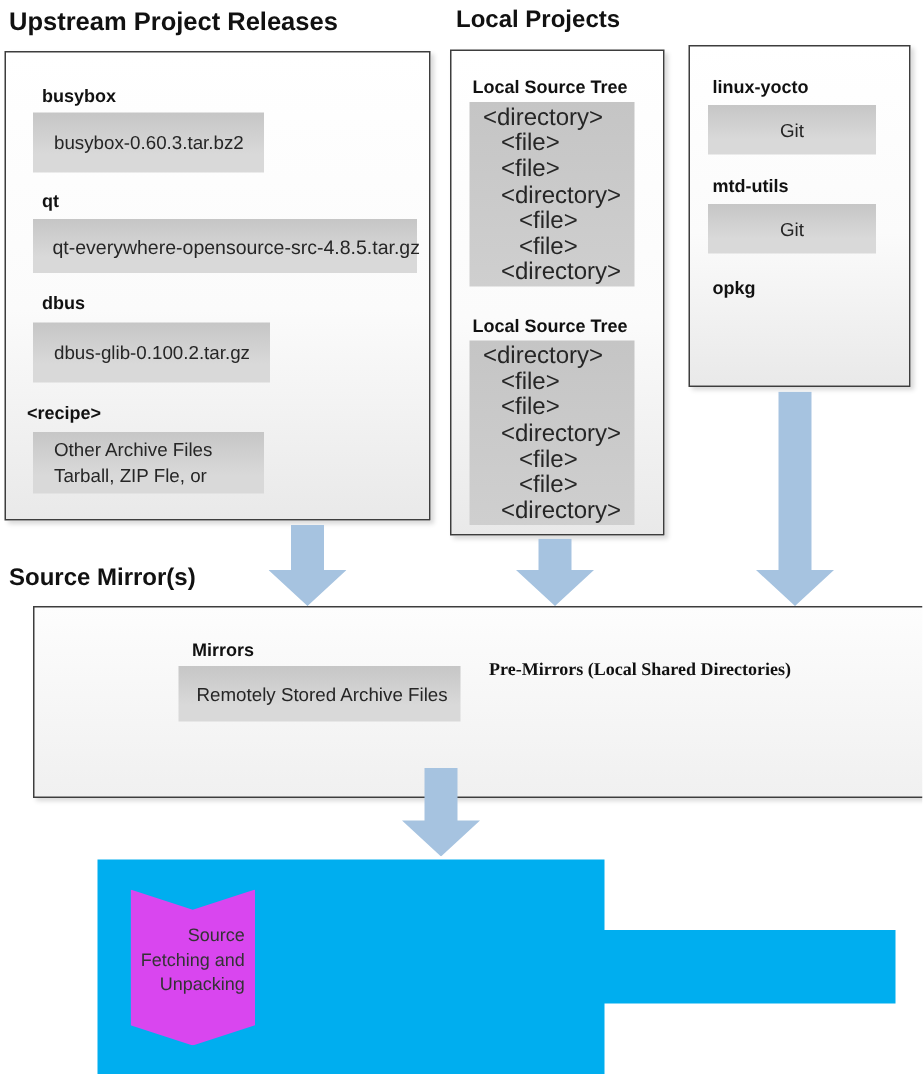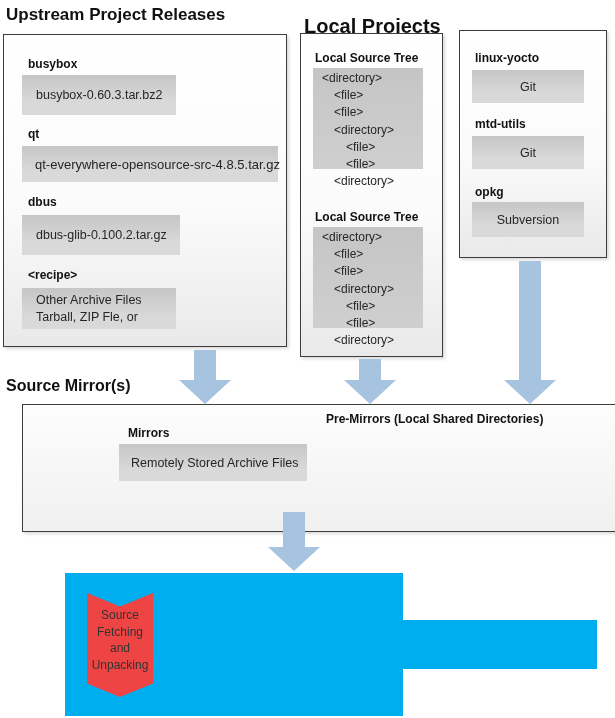--- a/index.html
+++ b/index.html
@@ -15,21 +15,21 @@
     background: #ffffff;
     overflow: hidden;
   }
   .section-title {
     position: absolute;
     font-weight: bold;
     color: #111;
     white-space: nowrap;
   }
   .t-upstream { left: 6px;  top: 5px;  font-size: 17px; }
-  .t-local    { left: 304px; top: 5px;  font-size: 20px; margin-top: 10px; }
+  .t-local    { left: 304px; top: 5px;  font-size: 16px; }
   .t-scms     { left: 460px; top: 5px;  font-size: 16px; }
   .t-mirrors  { left: 6px;  top: 377px; font-size: 16px; }
   .t-bitbake  { left: 71px; top: 573px; font-size: 20px; }
 
   .panel {
     position: absolute;
     border: 1.5px solid #3d3d3d;
     background: linear-gradient(180deg, #ffffff 0%, #fbfbfb 55%, #e9e9e9 100%);
     box-shadow: 2px 2px 3px rgba(0,0,0,0.15);
   }
@@ -57,78 +57,78 @@
   .graybox.hcenter { justify-content: center; }
   .graybox.lpad    { padding-left: 14px; }
 
   
   .u-lbl1 { left: 24px; top: 22px; }
   .u-box1 { left: 18px; top: 40px;  width: 154px; height: 40px; }
   .u-lbl2 { left: 24px; top: 92px; }
   .u-box2 { left: 18px; top: 111px; width: 256px; height: 36px; padding-left: 13px; font-size: 13px; }
   .u-lbl3 { left: 24px; top: 160px; }
   .u-box3 { left: 18px; top: 180px; width: 158px; height: 40px; }
-  .u-lbl4 { left: 24px; top: 233px; text-align: center; }
+  .u-lbl4 { left: 14px; top: 233px; text-align: center; }
   .u-box4 { left: 18px; top: 253px; width: 154px; height: 41px;
             display: block; padding: 4px 0 0 14px; line-height: 16.5px; }
 
   
   .lp-lbl1 { left: 14px; top: 17px; }
   .lp-tree1 { left: 12px; top: 34px; }
   .lp-lbl2 { left: 14px; top: 176px; }
   .lp-tree2 { left: 12px; top: 193px; }
   .treebox {
     position: absolute;
-    width: 110px; height: 101px;
+    width: 110px; height: 123px;
     background: linear-gradient(180deg, #c5c5c5 0%, #cfcfcf 100%);
-    font-size: 12px;
+    font-size: 16px;
     padding-top: 2px;
   }
   .treerow { line-height: 17.2px; white-space: nowrap; color: #262626; }
   .ind0 { padding-left: 9px; }
   .ind1 { padding-left: 21px; }
   .ind2 { padding-left: 33px; }
 
   
   .s-lbl1 { left: 15px; top: 20px; }
   .s-box1 { left: 12px; top: 39px;  width: 112px; height: 33px; }
   .s-lbl2 { left: 15px; top: 86px; }
   .s-box2 { left: 12px; top: 105px; width: 112px; height: 33px; }
   .s-lbl3 { left: 15px; top: 154px; }
   .s-box3 { left: 12px; top: 171px; width: 112px; height: 35px; }
 
   
   .m-lbl1 { left: 105px; top: 21px; }
   .m-box1 { left: 96px;  top: 39px; width: 188px; height: 37px; padding-left: 12px; }
-  .m-lbl2 { left: 303px; top: 7px; }
+  .m-lbl2 { left: 303px; top: 34px; font-family: Liberation Serif, serif; }
   .m-box2 { left: 296px; top: 41px; width: 185px; height: 36px; padding-left: 14px; }
 
   
   .down-arrow {
     position: absolute;
     width: 52px;
     background: #a6c3e0;
     clip-path: polygon(15px 0, 37px 0, 37px calc(100% - 24px), 52px calc(100% - 24px),
                        26px 100%, 0 calc(100% - 24px), 15px calc(100% - 24px));
   }
   .a-upstream { left: 179px; top: 350px; height: 54px; }
   .a-local    { left: 344px; top: 359px; height: 45px; }
   .a-scms     { left: 504px; top: 261px; height: 143px; }
   .a-mirror   { left: 268px; top: 512px; height: 59px; }
 
   
   .bb-main { position: absolute; left: 65px;  top: 573px; width: 338px; height: 143px; background: #00AEEF; }
   .bb-ext  { position: absolute; left: 400px; top: 620px; width: 197px; height: 49px;  background: #00AEEF; }
   .bb-ribbon {
     position: absolute;
-    left: 87px; top: 593px; width: 66px; height: 104px;
-    background: #ef4444;
+    left: 87px; top: 593px; width: 83px; height: 104px;
+    background: #d946ef;
     clip-path: polygon(0 0, 50% 13%, 100% 0, 100% 87%, 50% 100%, 0 87%);
     display: flex; flex-direction: column; align-items: center; justify-content: center;
-    text-align: center;
+    text-align: right;
     font-size: 12px; line-height: 16.5px; color: #333;
   }
   .bb-ribbon .ribbon-text { transform: translateY(-5px); }
 </style>
 </head>
 <body>
 
 <div class="canvas">
 
   <div class="section-title t-upstream">Upstream Project Releases</div>
@@ -178,21 +178,20 @@
   </div>
 
   <div class="panel p-scms">
     <div class="lbl s-lbl1">linux-yocto</div>
     <div class="graybox vcenter hcenter s-box1">Git</div>
 
     <div class="lbl s-lbl2">mtd-utils</div>
     <div class="graybox vcenter hcenter s-box2">Git</div>
 
     <div class="lbl s-lbl3">opkg</div>
-    <div class="graybox vcenter hcenter s-box3">Subversion</div>
   </div>
 
   <div class="down-arrow a-upstream"></div>
   <div class="down-arrow a-local"></div>
   <div class="down-arrow a-scms"></div>
 
   <div class="panel p-mirror">
     <div class="lbl m-lbl1">Mirrors</div>
     <div class="graybox vcenter m-box1">Remotely Stored Archive Files</div>
 

